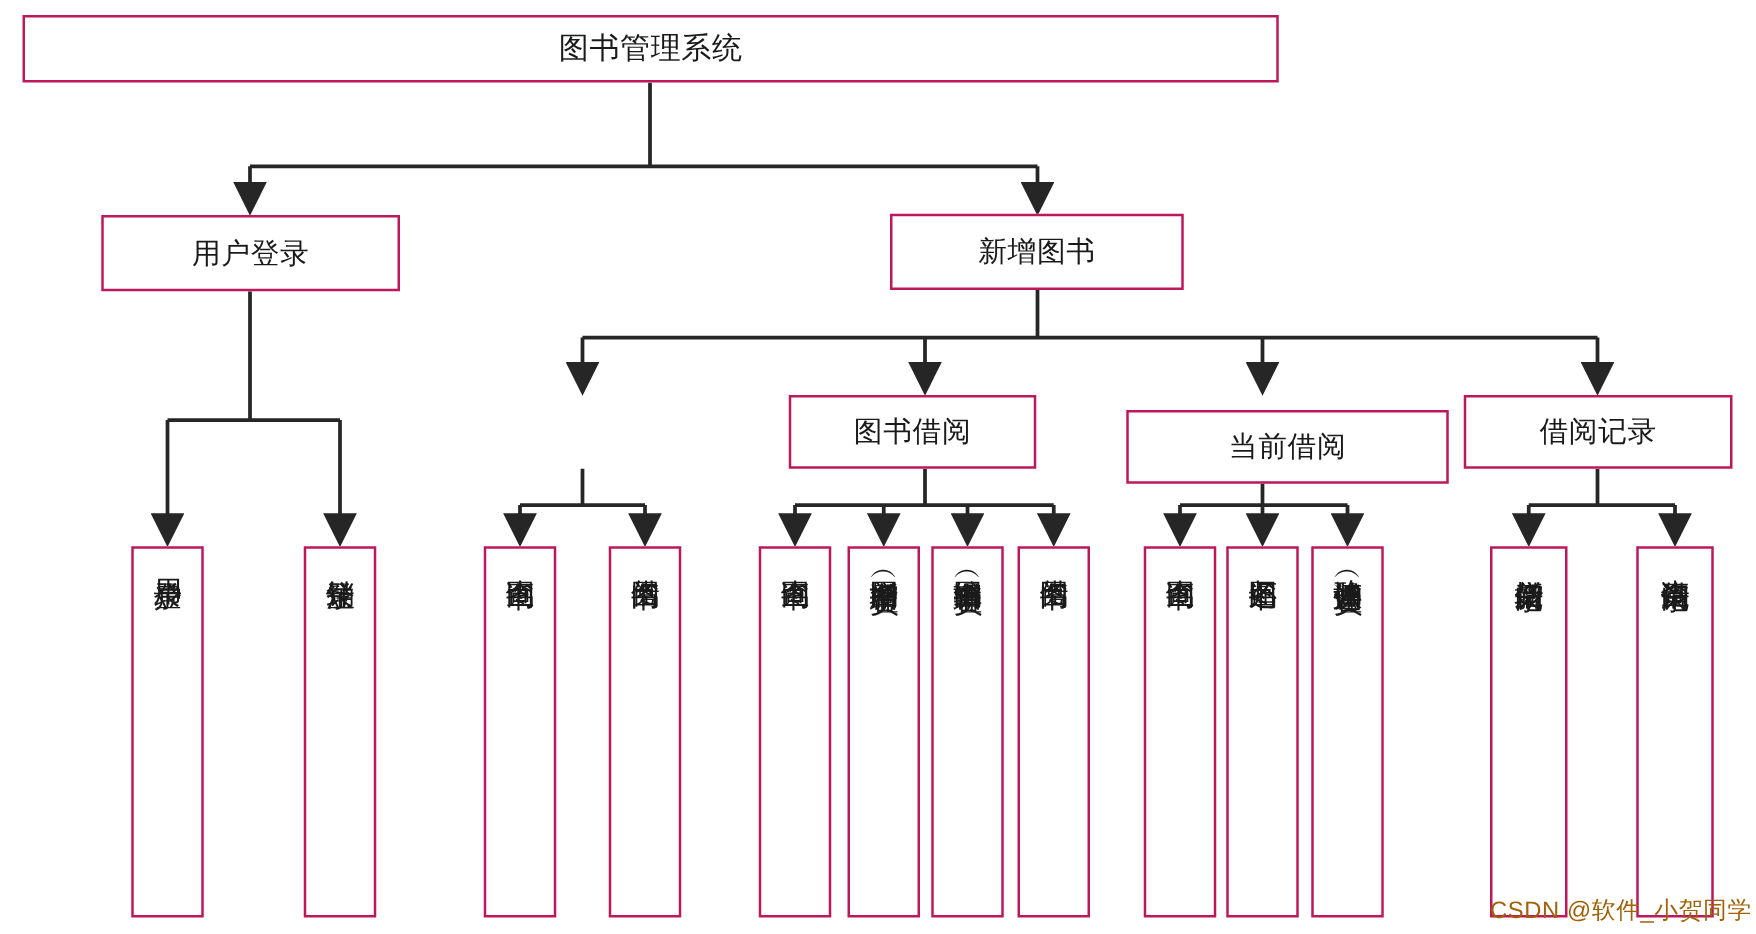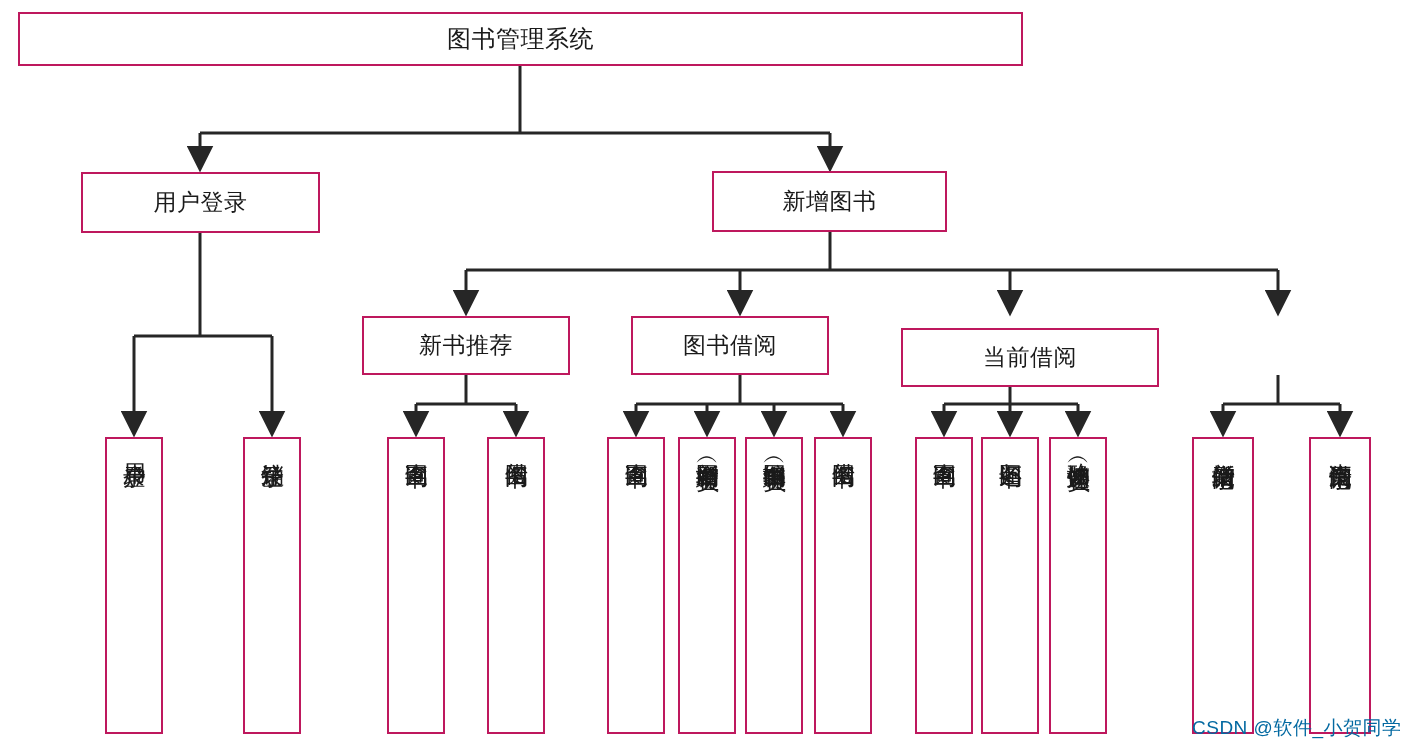--- a/index.html
+++ b/index.html
@@ -59,21 +59,21 @@
     writing-mode: vertical-rl;
     text-orientation: upright;
     font-size: 23px;
     line-height: 1.12;
     letter-spacing: 1px;
     white-space: nowrap;
   }
   .watermark {
     position: absolute;
     font-size: 19px;
-    color: #0369a1;
+    color: #a16207;
     white-space: nowrap;
     letter-spacing: 0.5px;
   }
 </style>
 </head>
 <body>
 
 <div id="canvas">
 
   <svg class="wires" viewBox="0 0 1405 747" xmlns="http://www.w3.org/2000/svg">
@@ -131,32 +131,32 @@
   </div>
 
   <div class="node horiz" style="left:81px; top:172px; width:239px; height:61px;">
     <span class="label">用户登录</span>
   </div>
 
   <div class="node horiz" style="left:712px; top:171px; width:235px; height:61px;">
     <span class="label">新增图书</span>
   </div>
 
-  <div class="node horiz" style="left:362px; top:316px; width:208px; height:59px;">
-    <span class="label">新书推荐</span>
-  </div>
 
   <div class="node horiz" style="left:631px; top:316px; width:198px; height:59px;justify-content:center;">
     <span class="label">图书借阅</span>
   </div>
 
   <div class="node horiz" style="left:901px; top:328px; width:258px; height:59px;">
     <span class="label">当前借阅</span>
   </div>
 
+  <div class="node horiz" style="left:1171px; top:316px; width:215px; height:59px;">
+    <span class="label">借阅记录</span>
+  </div>
 
   <div class="node leaf" style="left:105px; top:437px; width:58px; height:297px;">
     <span class="label">用户登录</span>
   </div>
   <div class="node leaf" style="left:243px; top:437px; width:58px; height:297px;">
     <span class="label">注销登录</span>
   </div>
 
   <div class="node leaf" style="left:387px; top:437px; width:58px; height:297px;">
     <span class="label">查询图书</span>

